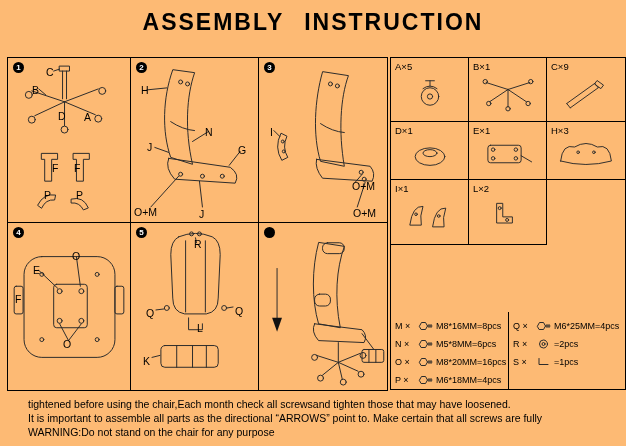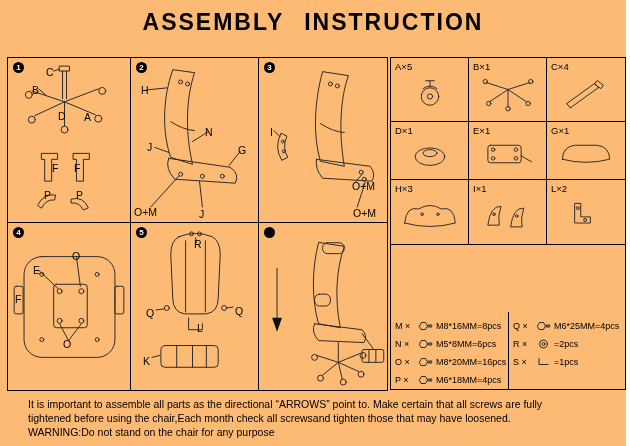--- a/index.html
+++ b/index.html
@@ -222,21 +222,21 @@
         <svg class="part-art" viewBox="0 0 78 48">
           <path d="M39,20 L14,12 M39,20 L18,34 M39,20 L39,40 M39,20 L60,34 M39,20 L64,12"></path>
           <circle cx="13" cy="11" r="2.5"></circle>
             <circle cx="17" cy="36" r="2.5"></circle>
             <circle cx="39" cy="42" r="2.5"></circle>
           <circle cx="62" cy="36" r="2.5"></circle>
             <circle cx="65" cy="11" r="2.5"></circle>
         </svg>
       </div>
       <div class="pcell">
-        <span class="plabel">C×4</span>
+        <span class="plabel">C×9</span>
         <svg class="part-art" viewBox="0 0 78 48">
           <path d="M17,36 L49,13 M21,41 L53,18 M17,36 L21,41 M49,13 L53,18"></path>
           <path d="M52,10 l7,5 l-3,4 l-7,-5 z"></path>
         </svg>
       </div>
 
       <div class="pcell">
         <span class="plabel">D×1</span>
         <svg class="part-art" viewBox="0 0 78 48">
           <ellipse cx="39" cy="27" rx="17" ry="10"></ellipse>
@@ -249,26 +249,20 @@
           <rect x="16" y="14" width="38" height="20" rx="3"></rect>
           <circle cx="22" cy="19" r="2"></circle>
             <circle cx="48" cy="19" r="2"></circle>
           <circle cx="22" cy="29" r="2"></circle>
             <circle cx="48" cy="29" r="2"></circle>
           <path d="M54,26 l12,7"></path>
         </svg>
       </div>
 
       <div class="pcell">
-        <span class="plabel">G×1</span>
-        <svg class="part-art" viewBox="0 0 78 48">
-          <path d="M12,30 Q12,16 26,14 L52,14 Q66,16 66,30 Q39,37 12,30 Z"></path>
-        </svg>
-      </div>
-      <div class="pcell">
         <span class="plabel">H×3</span>
         <svg class="part-art" viewBox="0 0 78 48">
           <path d="M10,32 Q12,12 26,16 Q39,8 52,16 Q66,12 68,32 Q39,40 10,32 Z"></path>
           <circle cx="30" cy="22" r="1.5"></circle>
             <circle cx="48" cy="22" r="1.5"></circle>
         </svg>
       </div>
       <div class="pcell">
         <span class="plabel">I×1</span>
         <svg class="part-art" viewBox="0 0 78 48">
@@ -346,18 +340,18 @@
           <svg class="hw-icon" width="15" height="10" viewBox="0 0 15 10">
             <path d="M3,1.5 v6 h9" stroke-width="1.8"></path>
           </svg>
           <span>=1pcs</span>
         </div>
       </div>
     </div>
   </div>
 
   <div class="footer">
+    <div>tightened  before using the chair,Each month check all screwsand tighten those that may have loosened.</div>
     <div>It is important to assemble all parts as the directional “ARROWS” point to. Make certain that all screws are fully</div>
-    <div>tightened  before using the chair,Each month check all screwsand tighten those that may have loosened.</div>
     <div>WARNING:Do not stand on the chair for any purpose</div>
   </div>
 
 </div>
 
 </body></html>

